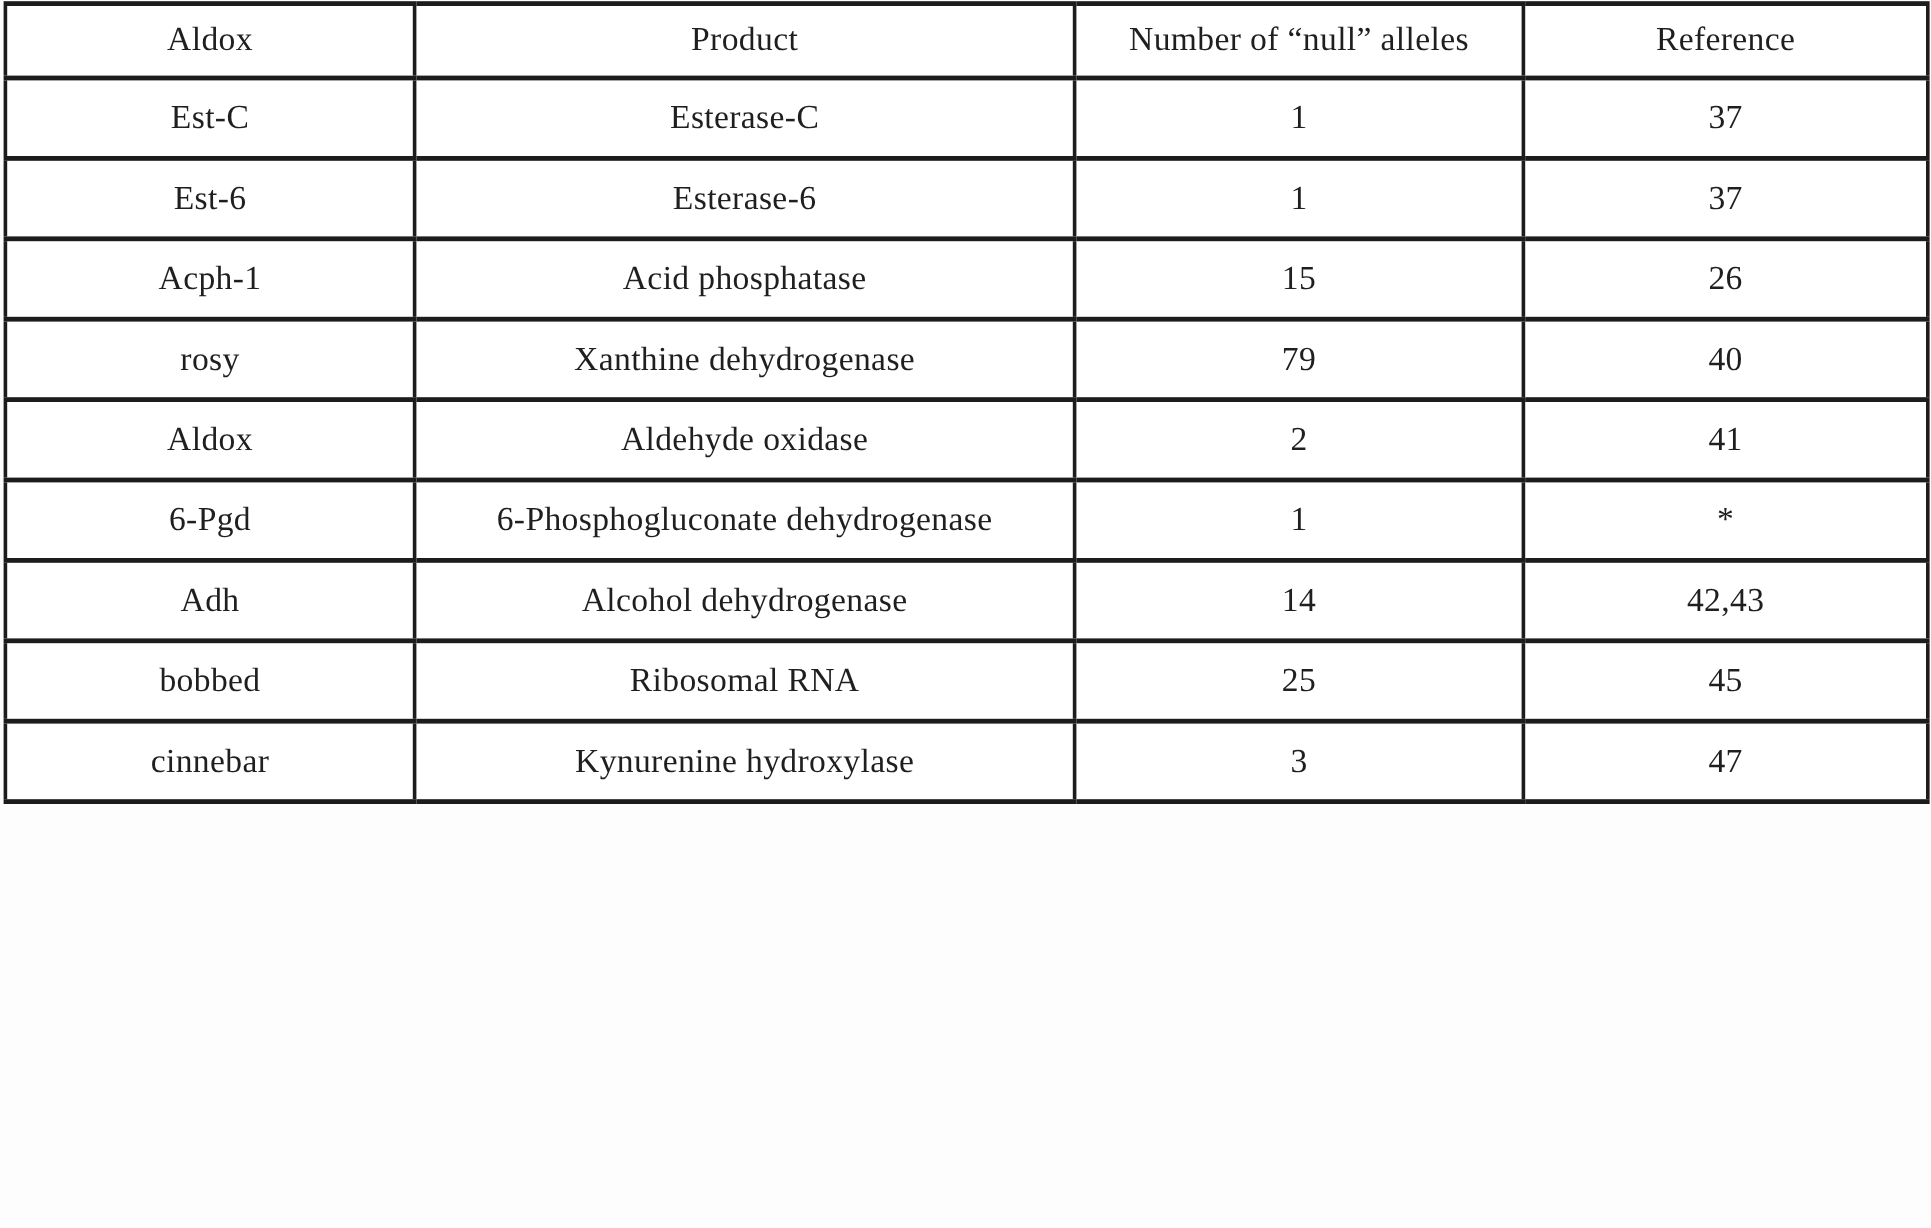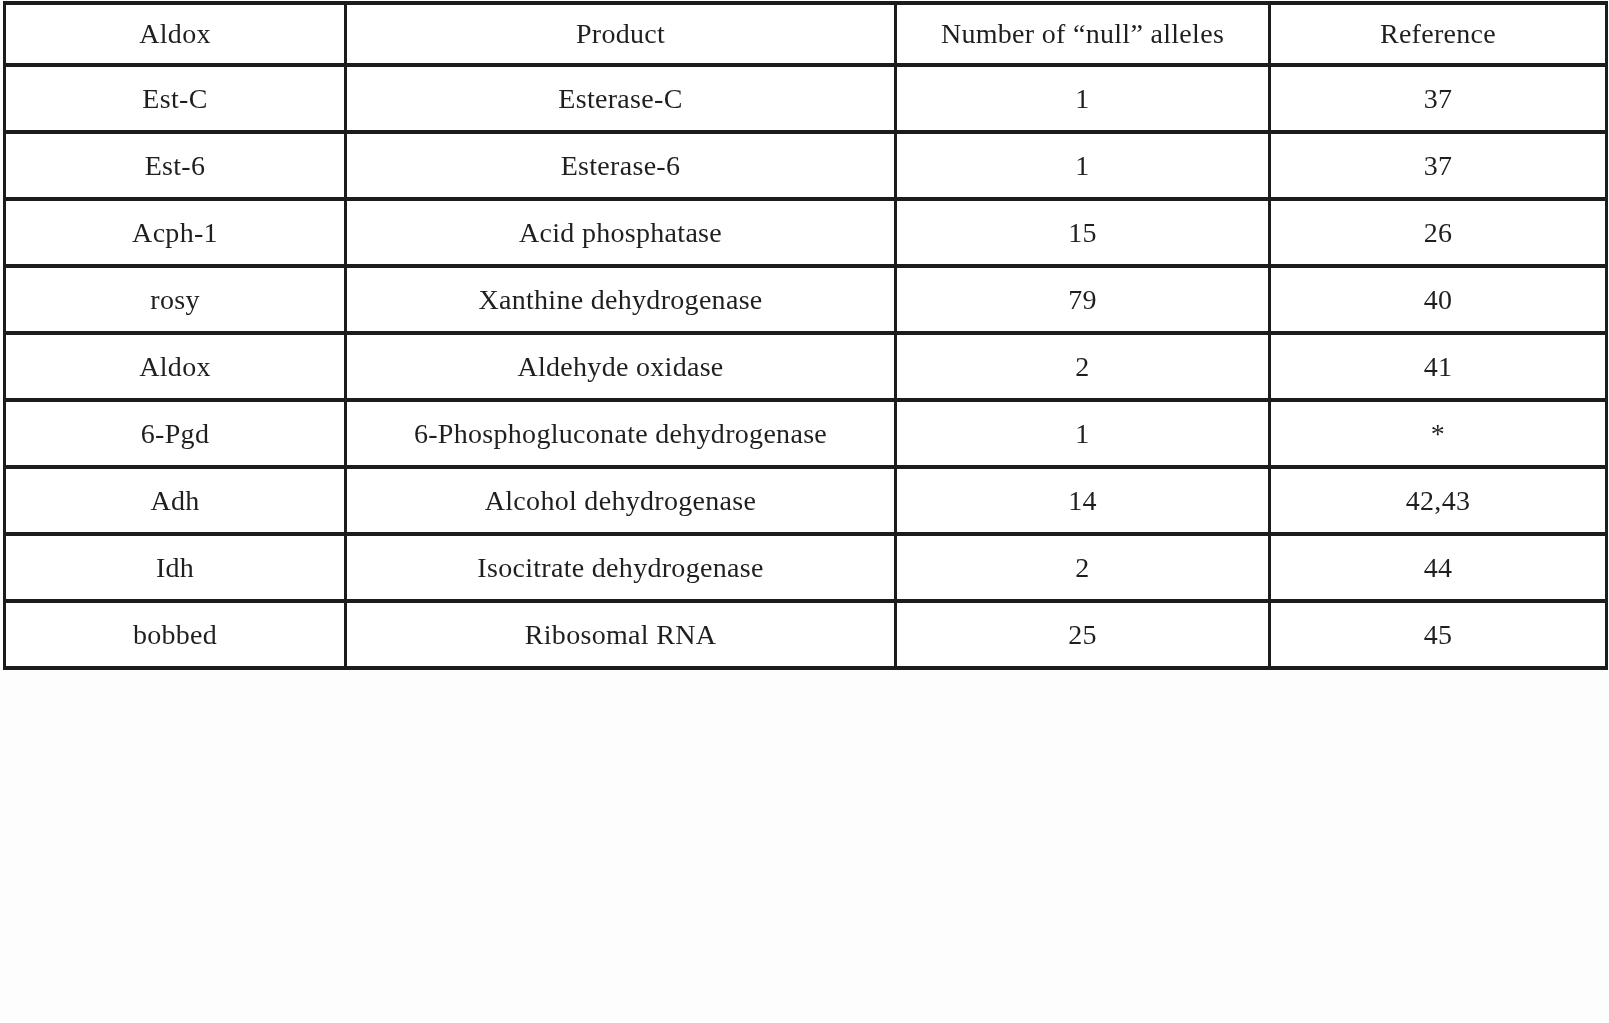--- a/index.html
+++ b/index.html
@@ -104,26 +104,26 @@
     <td>1</td>
     <td>*</td>
   </tr>
         <tr>
     <td>Adh</td>
     <td>Alcohol dehydrogenase</td>
     <td>14</td>
     <td>42,43</td>
   </tr>
         <tr>
-    <td>Idh</td>
-    <td>Isocitrate dehydrogenase</td>
-    <td>2</td>
-    <td>44</td>
-  </tr>
-        <tr>
     <td>bobbed</td>
     <td>Ribosomal RNA</td>
     <td>25</td>
     <td>45</td>
+  </tr>
+        <tr>
+    <td>cinnebar</td>
+    <td>Kynurenine hydroxylase</td>
+    <td>3</td>
+    <td>47</td>
   </tr>
       </tbody>
   </table>
 </div>
 
 </body></html>

